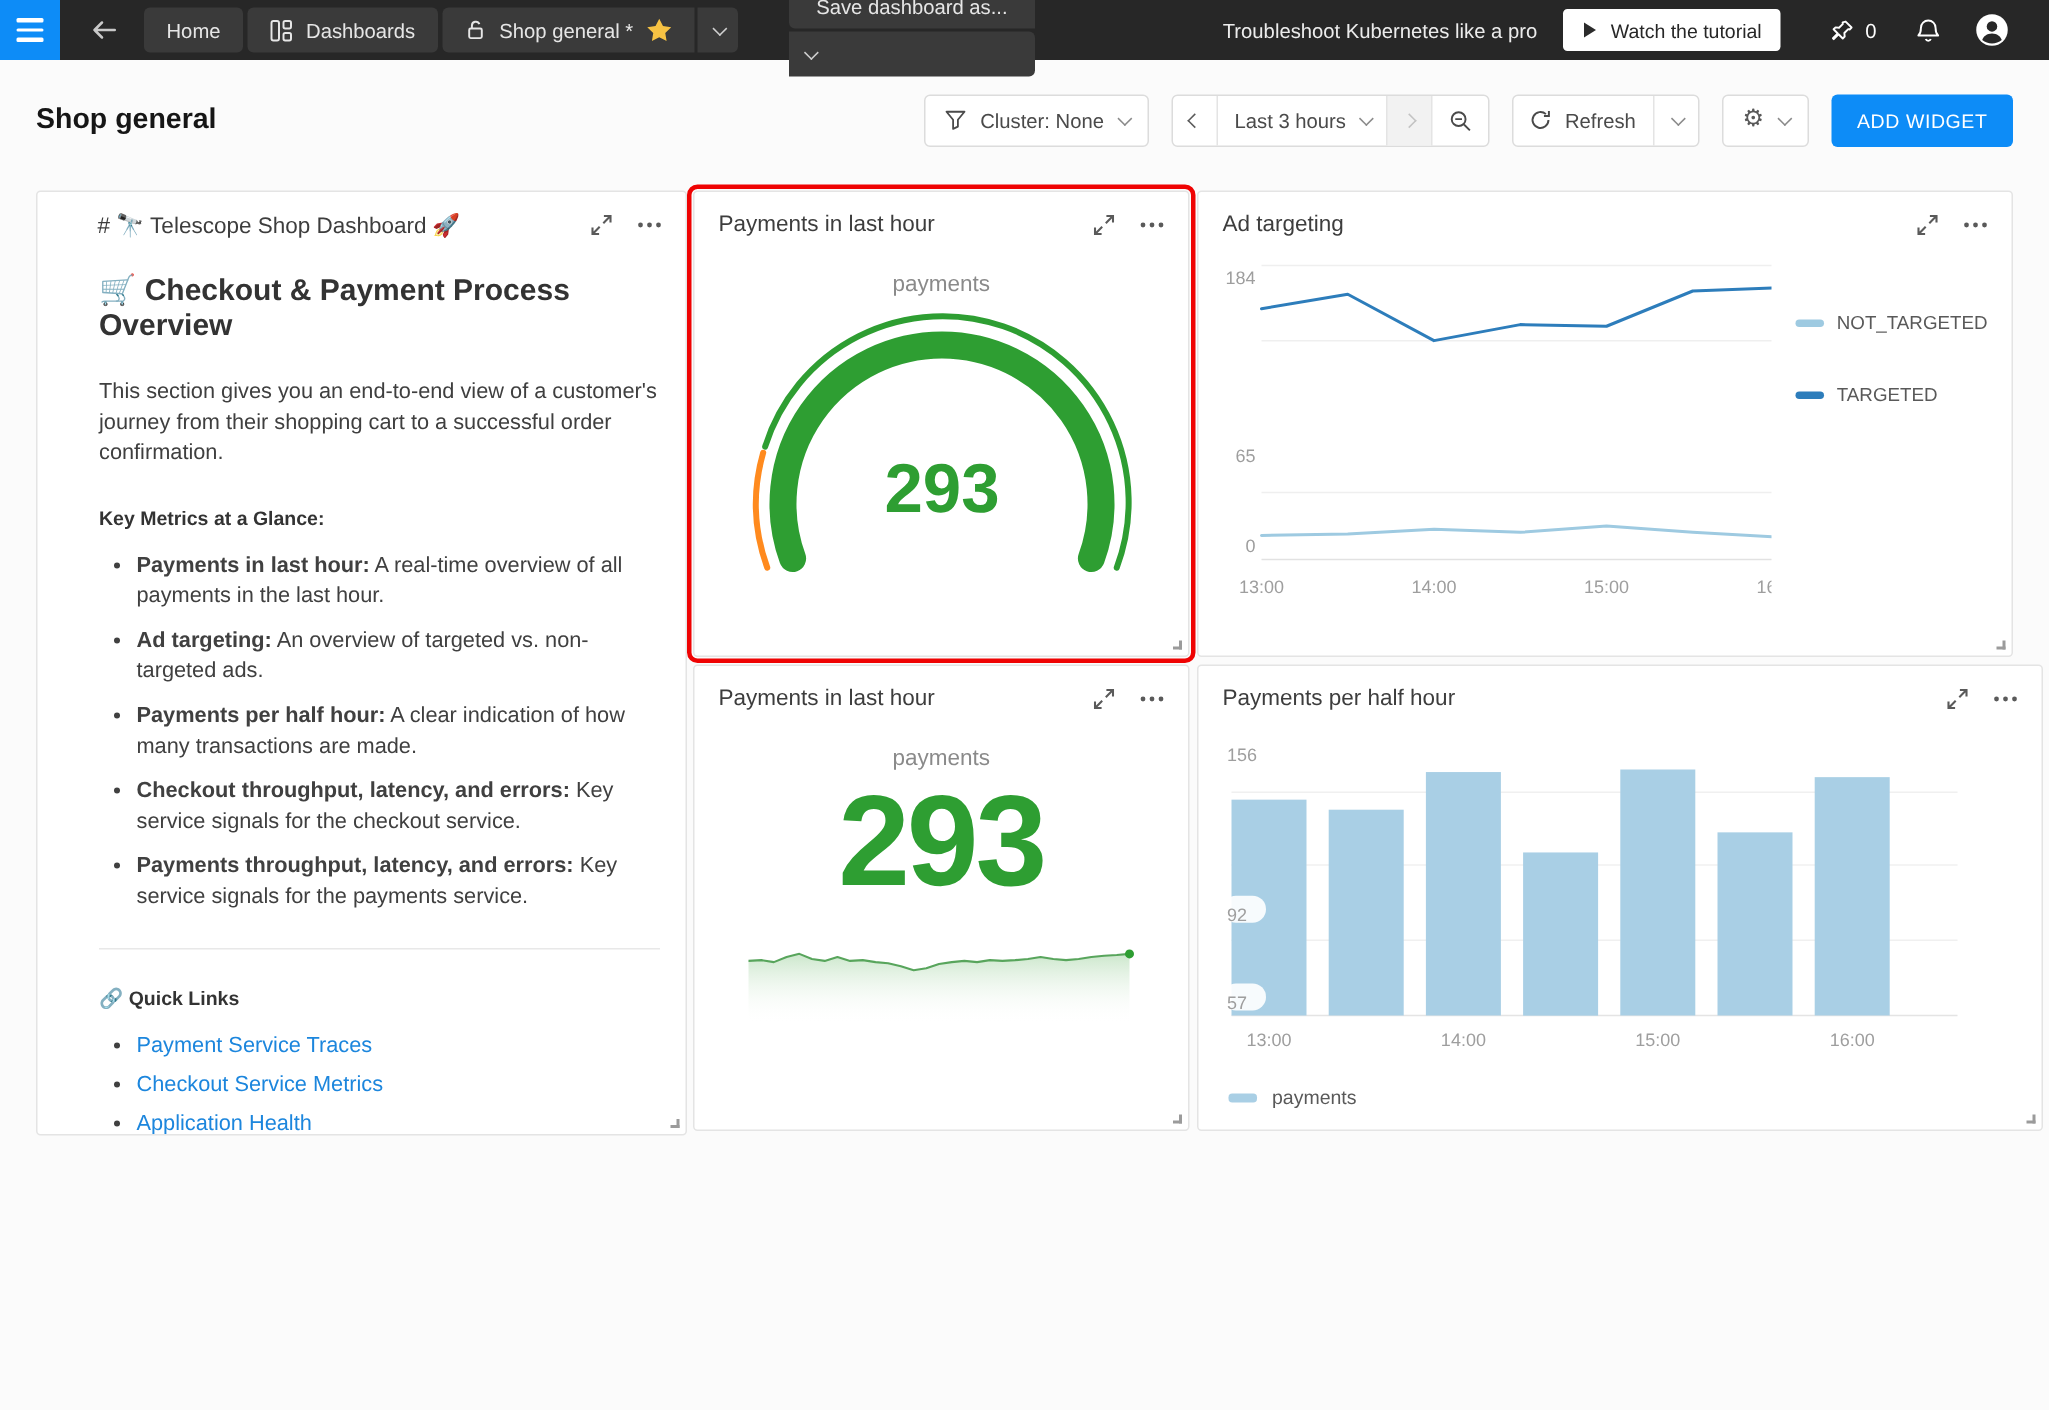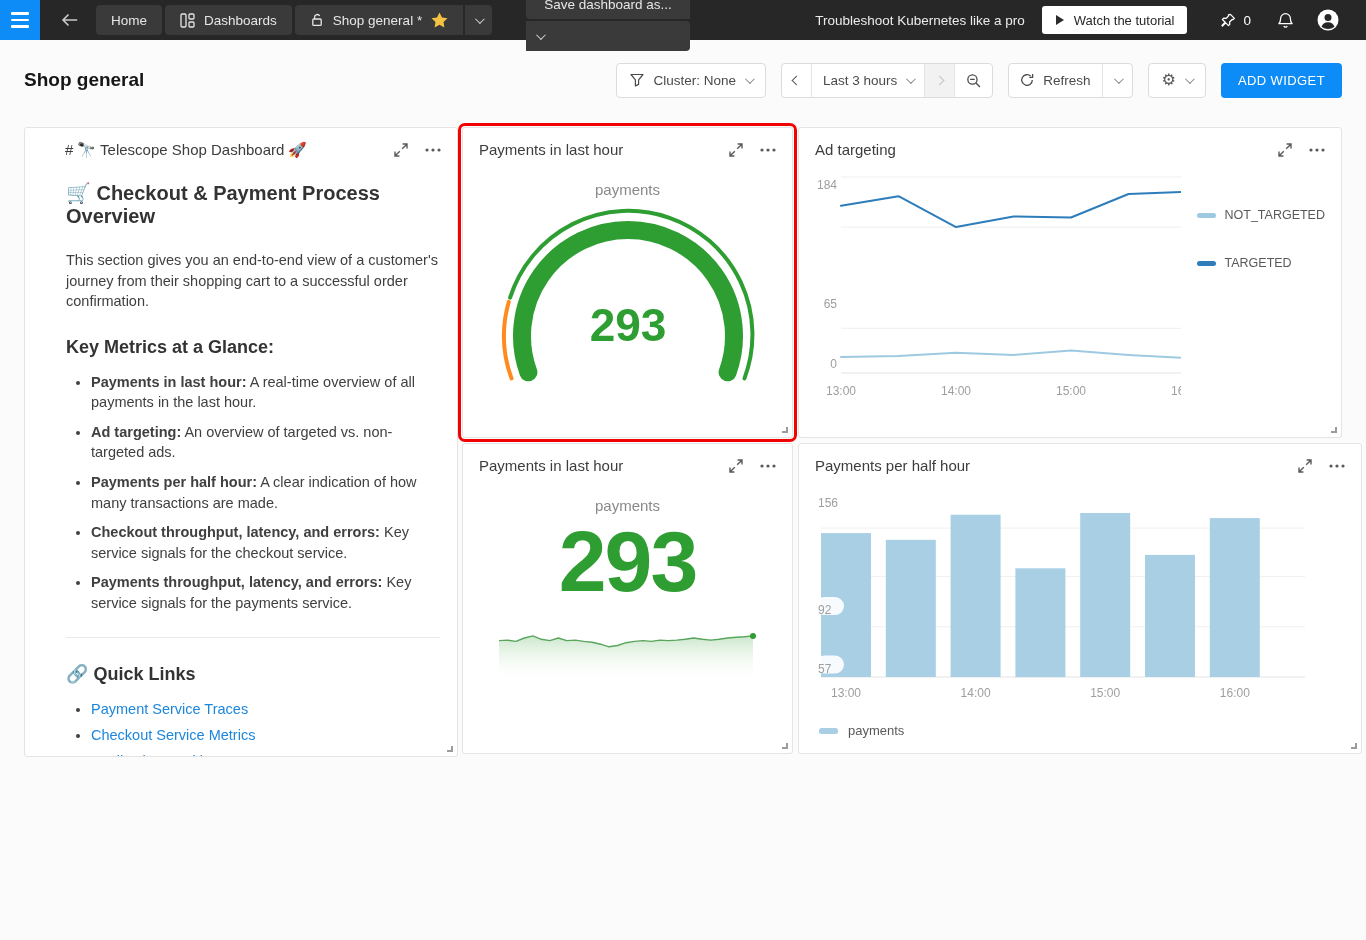--- a/index.html
+++ b/index.html
@@ -56,21 +56,21 @@
   .w-title { font-size:15px; color:#3d3d3d; font-weight:500; flex:1; white-space:nowrap; }
   .w-actions { display:flex; gap:17px; align-items:center; color:#5a5a5a; }
   .w-actions button { display:flex; align-items:center; color:#5a5a5a; }
   .resize-handle { position:absolute; right:4px; bottom:4px; width:6px; height:6px;
     border-right:2px solid #9b9b9b; border-bottom:2px solid #9b9b9b; }
 
   
   .md-body { padding:4px 17px 0 17px; color:#404040; }
   .md-h1 { font-size:20px; font-weight:700; color:#333; margin-top:18px; }
   .md-p  { font-size:14.5px; line-height:1.42; margin-top:22px; color:#3f3f3f; }
-  .md-h2 { font-size:18px; font-weight:700; color:#333; margin-top:25px; }
+  .md-h2 { font-size:13px; font-weight:700; color:#333; margin-top:25px; }
   .md-ul { margin-top:14px; padding-left:25px; font-size:14.5px; line-height:1.42; }
   .md-ul li { margin-bottom:9px; }
   .md-hr { border:none; border-top:1px solid #e8e8e8; margin-top:23px; }
   .links-ul { margin-top:16px; padding-left:25px; font-size:14.5px; }
   .links-ul li { margin-bottom:10px; }
   .links-ul a { color:#1c86dd; text-decoration:none; }
 
   
   .center-col { display:flex; flex-direction:column; align-items:center; }
   .metric-label { margin-top:23px; font-size:15px; color:#8a8a8a; }

